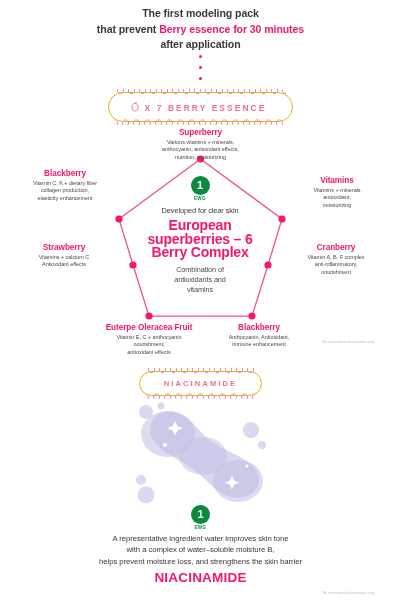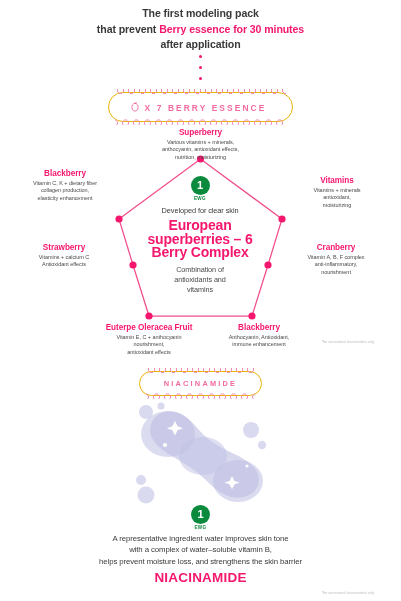--- a/index.html
+++ b/index.html
@@ -345,21 +345,21 @@
     </svg>
   </div>
 
   <div class="bottom-ewg">
     <div class="ewg-badge">1</div>
     <div class="ewg-word">EWG</div>
   </div>
 
   <div class="bottom-copy">
     <div>A representative ingredient water improves skin tone</div>
-    <div>with a complex of water–soluble vitamin B,</div>
+    <div>with a complex of water–soluble moisture B,</div>
     <div>helps prevent moisture loss, and strengthens the skin barrier</div>
   </div>
 
   <div class="brandword">NIACINAMIDE</div>
 
   <div class="fineprint" style="right:27px; top:591px;">*For raw material characteristics only</div>
 
 </div>
 
 </body></html>

